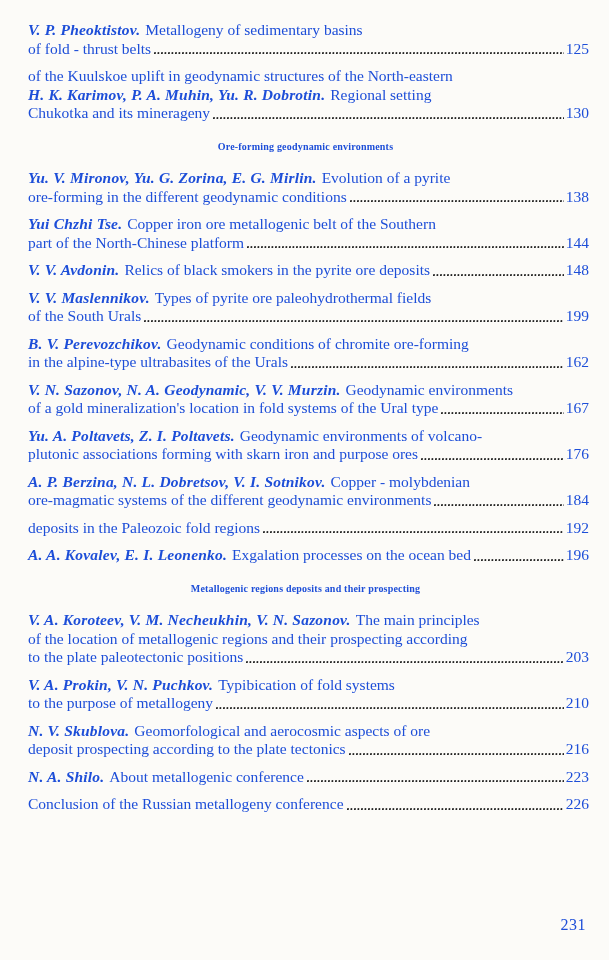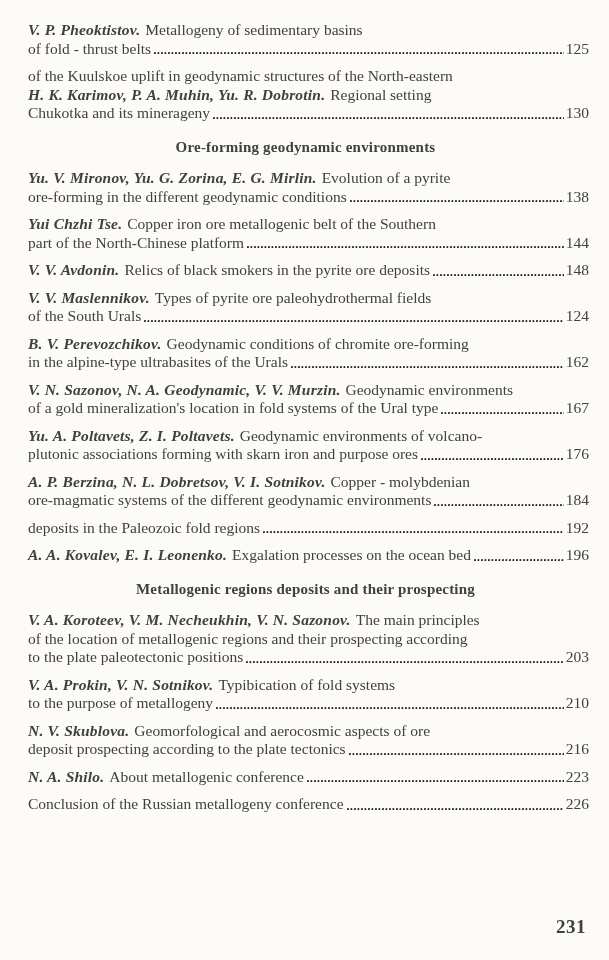--- a/index.html
+++ b/index.html
@@ -5,21 +5,21 @@
   html, body { margin: 0; padding: 0; }
   body {
     width: 609px; height: 960px;
     background: #e9e7e2;
     font-family: "Liberation Serif", serif;
   }
   .sheet {
     position: relative;
     width: 609px; height: 960px;
     background: #fcfbf8;
-    color: #404040;
+    color: #1d4ed8;
     overflow: hidden;
     box-sizing: border-box;
   }
   .content {
     padding: 21px 20px 0 28px;
   }
   .entry { margin-bottom: 9px; }
   .line {
     font-size: 15.5px;
     line-height: 18.5px;
@@ -36,33 +36,33 @@
     flex: 1 1 20px;
     min-width: 14px;
     align-self: stretch;
     margin: 0 2px 0 3px;
     background-image: radial-gradient(circle at 1px 1.2px, #242424 0.8px, rgba(0,0,0,0) 1.15px);
     background-size: 3.5px 3px;
     background-repeat: repeat-x;
     background-position: left bottom 3px;
   }
   .heading {
-    font-size: 15px;
+    font-size: 10px;
     line-height: 18.5px;
     font-weight: 700;
     text-align: center;
     margin: 15px 6px 13px 0;
     letter-spacing: 0.2px;
   }
   .folio {
     position: absolute;
     top: 916px;
     right: 23px;
-    font-size: 19px;
-    font-weight: 700;
+    font-size: 16px;
+    font-weight: 400;
     letter-spacing: 0.5px;
   }
 </style>
 </head>
 <body>
 
 <div class="sheet">
   <div class="content" id="toc-root">
       <div class="entry">
         <div class="line"><span class="authors">V. P. Pheoktistov.</span><span class="txt">Metallogeny of sedimentary basins</span></div>
@@ -104,21 +104,21 @@
           <span class="txt">Relics of black smokers in the pyrite ore deposits</span>
           <span class="leader"></span>
           <span class="pg">148</span>
         </div>
       </div>
       <div class="entry">
         <div class="line"><span class="authors">V. V. Maslennikov.</span><span class="txt">Types of pyrite ore paleohydrothermal fields</span></div>
         <div class="line line-last">
           <span class="txt">of the South Urals</span>
           <span class="leader"></span>
-          <span class="pg">124</span>
+          <span class="pg">199</span>
         </div>
       </div>
       <div class="entry">
         <div class="line"><span class="authors">B. V. Perevozchikov.</span><span class="txt">Geodynamic conditions of chromite ore-forming</span></div>
         <div class="line line-last">
           <span class="txt">in the alpine-type ultrabasites of the Urals</span>
           <span class="leader"></span>
           <span class="pg">162</span>
         </div>
       </div>
@@ -165,21 +165,21 @@
       <div class="entry">
         <div class="line"><span class="authors">V. A. Koroteev, V. M. Necheukhin, V. N. Sazonov.</span><span class="txt">The main principles</span></div>
         <div class="line"><span class="txt">of the location of metallogenic regions and their prospecting according</span></div>
         <div class="line line-last">
           <span class="txt">to the plate paleotectonic positions</span>
           <span class="leader"></span>
           <span class="pg">203</span>
         </div>
       </div>
       <div class="entry">
-        <div class="line"><span class="authors">V. A. Prokin, V. N. Sotnikov.</span><span class="txt">Typibication of fold systems</span></div>
+        <div class="line"><span class="authors">V. A. Prokin, V. N. Puchkov.</span><span class="txt">Typibication of fold systems</span></div>
         <div class="line line-last">
           <span class="txt">to the purpose of metallogeny</span>
           <span class="leader"></span>
           <span class="pg">210</span>
         </div>
       </div>
       <div class="entry">
         <div class="line"><span class="authors">N. V. Skublova.</span><span class="txt">Geomorfological and aerocosmic aspects of ore</span></div>
         <div class="line line-last">
           <span class="txt">deposit prospecting according to the plate tectonics</span>

